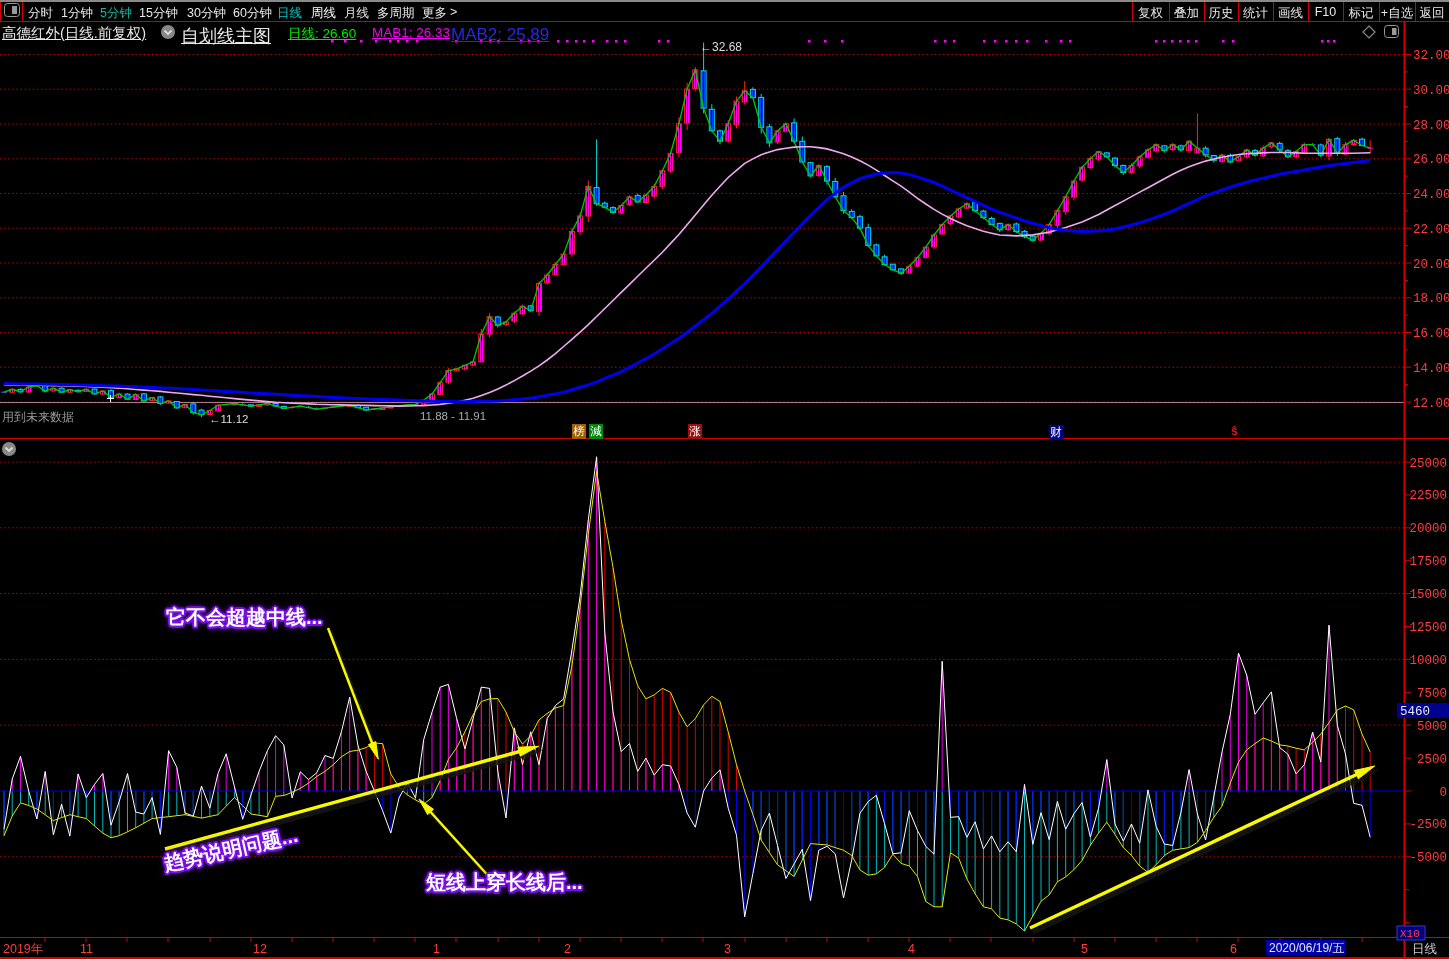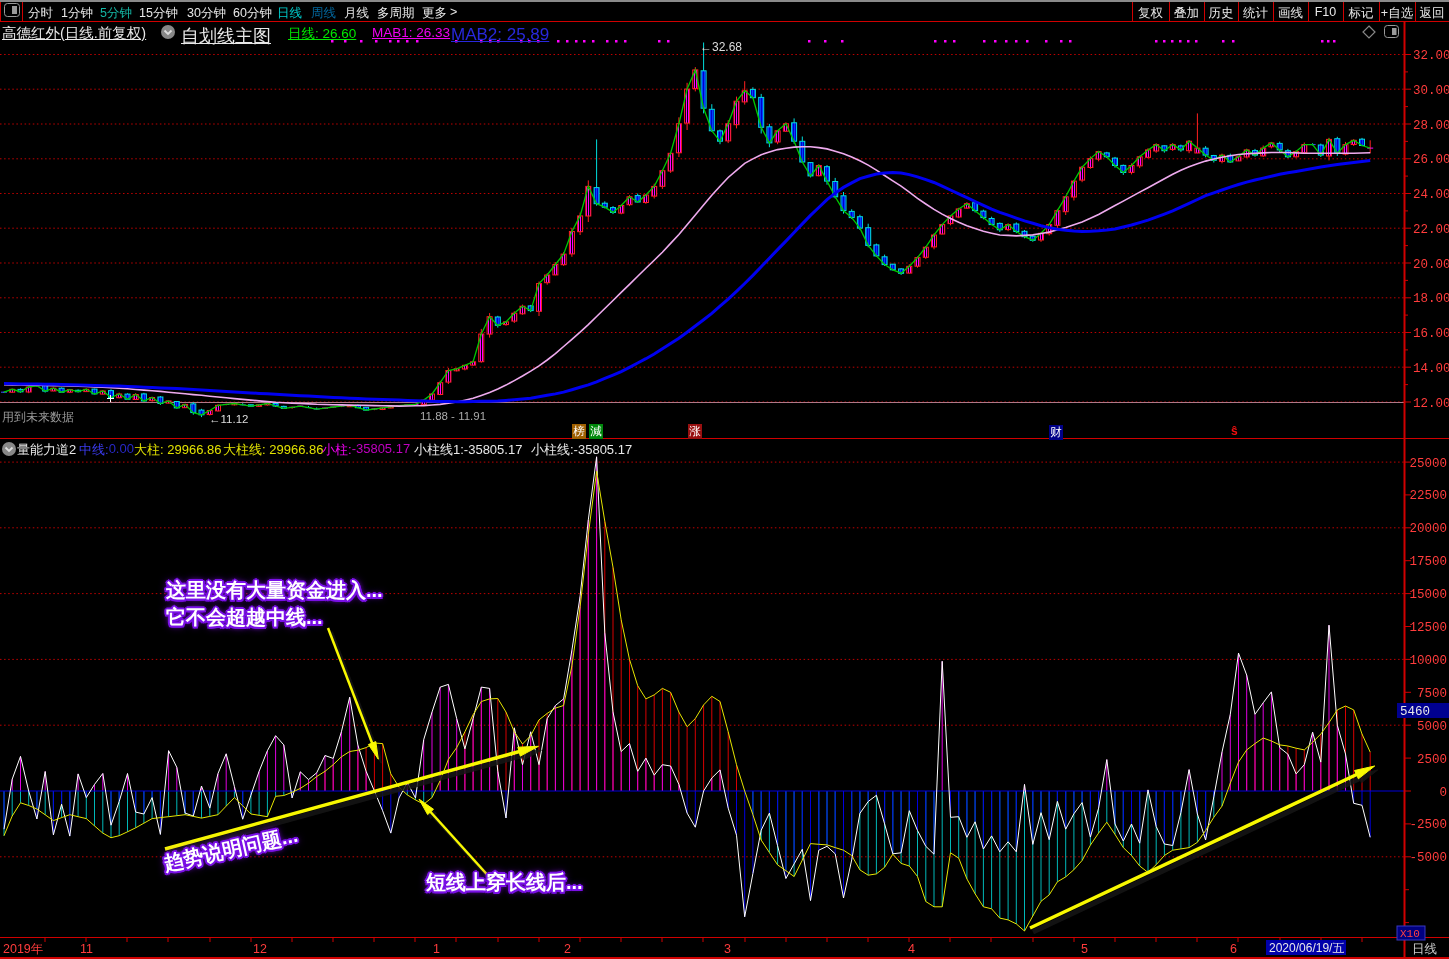--- a/index.html
+++ b/index.html
@@ -965,21 +965,21 @@
 <div id="topbar" style="position:absolute;left:0;top:0;width:1449px;height:34px">
   <span class="sep" style="left:0px"></span>
       <span class="sep" style="left:22px"></span>
   <span style="left:28px;color:#e8e8e8">分时</span>
       <span style="left:61px;color:#e8e8e8">1分钟</span>
       <span style="left:100px;color:#14b8a6">5分钟</span>
       <span style="left:139px;color:#e8e8e8">15分钟</span>
       <span style="left:187px;color:#e8e8e8">30分钟</span>
       <span style="left:233px;color:#e8e8e8">60分钟</span>
       <span style="left:277px;color:#00cccc">日线</span>
-      <span style="left:311px;color:#0369a1">周线</span>
+      <span style="left:311px;color:#ffffff">周线</span>
       <span style="left:344px;color:#e8e8e8">月线</span>
       <span style="left:377px;color:#e8e8e8">多周期</span>
       <span style="left:422px;color:#e8e8e8">更多</span>
       <span style="left:450px;color:#e8e8e8">&gt;</span>
   <span class="sep" style="left:1132px"></span>
       <span class="btn" style="left:1132px;width:37px">复权</span>
       <span class="sep" style="left:1169px"></span>
       <span class="btn" style="left:1169px;width:35px">叠加</span>
       <span class="sep" style="left:1204px"></span>
       <span class="btn" style="left:1204px;width:34px">历史</span>
@@ -1013,31 +1013,21 @@
 </svg>
 <svg width="16" height="14" viewBox="0 0 16 14" style="position:absolute;left:4px;top:3px">
   <rect x="0.5" y="0.5" width="15" height="13" rx="3" fill="none" stroke="#999"></rect>
   <rect x="8" y="3" width="5" height="8" fill="#999"></rect>
 </svg>
 <svg width="40" height="16" viewBox="0 0 40 16" style="position:absolute;left:1362px;top:24px">
   <path d="M7 2 L13 8 L7 14 L1 8 Z" fill="none" stroke="#888" stroke-width="1.2"></path>
   <rect x="22.5" y="1.5" width="14" height="12" rx="3" fill="none" stroke="#999"></rect>
   <rect x="30" y="4" width="4.5" height="7" fill="#999"></rect>
 </svg>
-<div id="indhead" style="position:absolute;left:0;top:441px;width:1404px;height:17px">
-      <span style="left:17px;color:#e8e8e8">量能力道2</span>
-      <span style="left:79px;color:#3c3cf0">中线: <span style="color:#2828c8">0.00</span></span>
-      <span style="left:134px;color:#e2e200">大柱: 29966.86</span>
-      <span style="left:223px;color:#e2e200">大柱线: 29966.86</span>
-      <span style="left:322px;color:#f000f0">小柱:<span style="color:#c000c0">-35805.17</span></span>
-      <span style="left:414px;color:#e8e8e8">小柱线1:-35805.17</span>
-      <span style="left:531px;color:#e8e8e8">小柱线:-35805.17</span>
-    </div>
 <div class="mk" style="left:572px;top:424px;background:#a06000">榜</div>
     <div class="mk" style="left:589px;top:424px;background:#00880c">減</div>
     <div class="mk" style="left:688px;top:424px;background:#981010">涨</div>
     <div class="mk" style="left:1049px;top:425px;background:#000088">财</div>
     <div style="position:absolute;left:1231px;top:425px;color:#f01010;font-weight:bold;font-size:12px;line-height:13px">ŝ</div>
-<div class="glow" style="left:166px;top:577px">这里没有大量资金进入...</div>
 <div class="glow" style="left:166px;top:604px">它不会超越中线...</div>
 <div class="glow" style="left:164px;top:851px;transform:rotate(-12.5deg);transform-origin:0 50%">趋势说明问题...</div>
 <div class="glow" style="left:426px;top:869px">短线上穿长线后...</div>
 <div style="position:absolute;left:2px;top:409px;color:#999;font-size:12px">用到未来数据</div>
 </div>
 </body></html>

